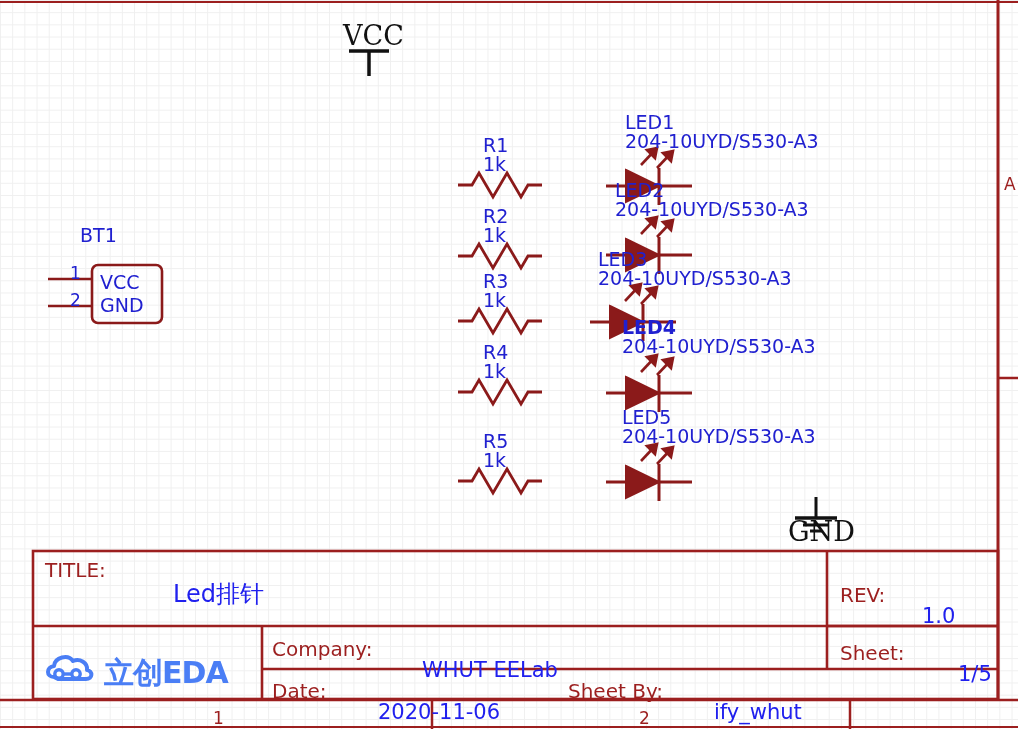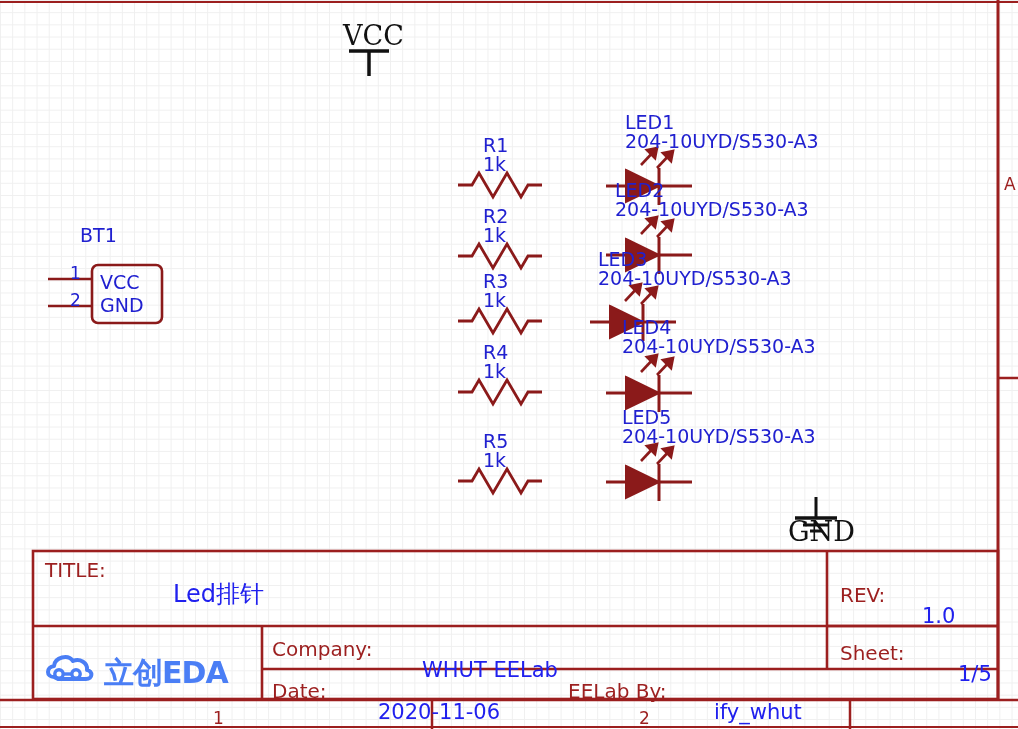--- a/index.html
+++ b/index.html
@@ -241,42 +241,42 @@
 
   <div class="lbl lbl-ref" style="left:625px; top:113px;">LED1</div>
   <div class="lbl lbl-val" style="left:625px; top:132px;">204-10UYD/S530-A3</div>
 
   <div class="lbl lbl-ref" style="left:615px; top:181px;">LED2</div>
   <div class="lbl lbl-val" style="left:615px; top:200px;">204-10UYD/S530-A3</div>
 
   <div class="lbl lbl-ref" style="left:598px; top:250px;text-align:right;">LED3</div>
   <div class="lbl lbl-val" style="left:598px; top:269px;">204-10UYD/S530-A3</div>
 
-  <div class="lbl lbl-ref" style="left:622px; top:318px;">LED4</div>
+  <div class="lbl lbl-ref" style="left:622px; top:318px;font-weight:bold;">LED4</div>
   <div class="lbl lbl-val" style="left:622px; top:337px;">204-10UYD/S530-A3</div>
 
   <div class="lbl lbl-ref" style="left:622px; top:408px;">LED5</div>
   <div class="lbl lbl-val" style="left:622px; top:427px;">204-10UYD/S530-A3</div>
 
   <div class="tb-key" style="left:45px; top:558px;">TITLE:</div>
   <div class="tb-title-val" style="left:173px; top:578px;">Led排针</div>
 
   <div class="tb-key" style="left:840px; top:583px;">REV:</div>
   <div class="tb-val" style="left:922px; top:581px;">1.0</div>
 
   <div class="tb-key" style="left:272px; top:637px;">Company:</div>
   <div class="tb-val" style="left:422px; top:635px;">WHUT EELab</div>
 
   <div class="tb-key" style="left:840px; top:641px;">Sheet:</div>
   <div class="tb-val" style="left:958px; top:639px;">1/5</div>
 
   <div class="tb-key" style="left:272px; top:679px;">Date:</div>
   <div class="tb-val" style="left:378px; top:677px;">2020-11-06</div>
 
-  <div class="tb-key" style="left:568px; top:679px;">EELab By:</div>
+  <div class="tb-key" style="left:568px; top:679px;">Sheet By:</div>
   <div class="tb-val" style="left:714px; top:677px;">ify_whut</div>
 
   <div class="logo-wrap">
     <span style="width:54px; display:inline-block;"></span>
     <span class="logo-text">立创EDA</span>
   </div>
 
   <div class="border-num" style="left:213px; top:708px;">1</div>
   <div class="border-num" style="left:639px; top:708px;">2</div>
   <div class="border-num" style="left:1004px; top:174px;">A</div>

